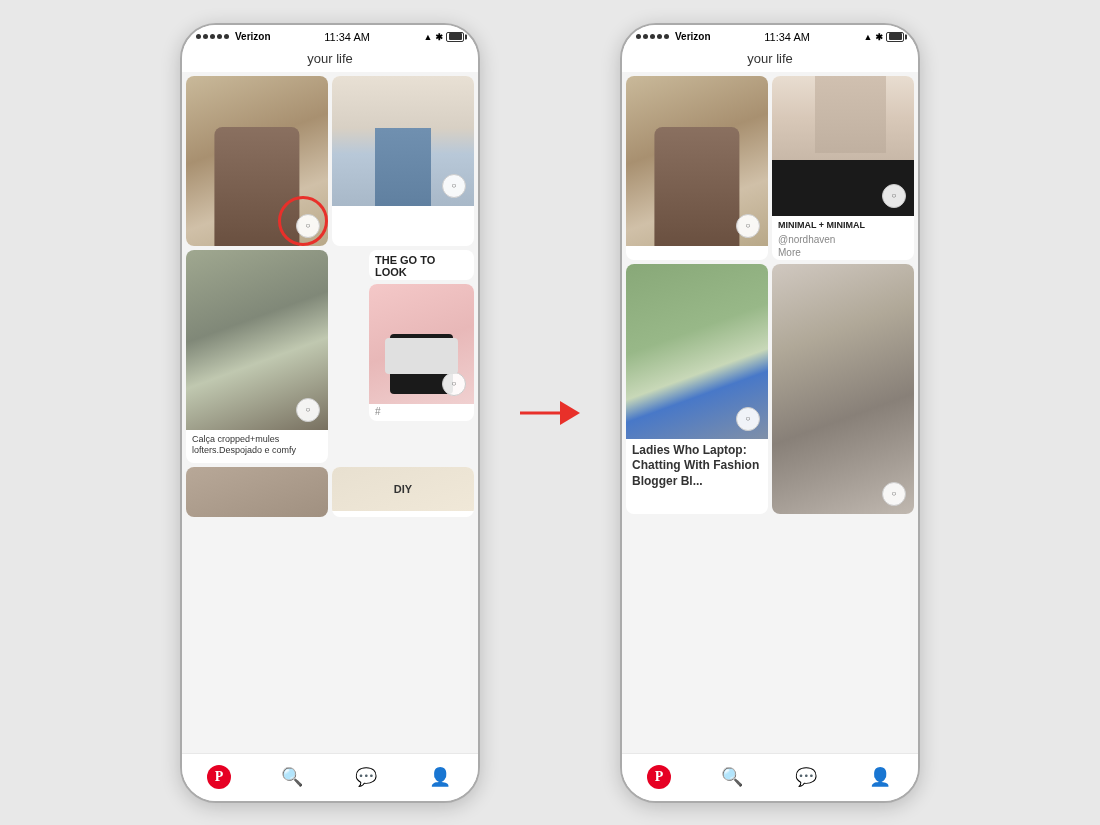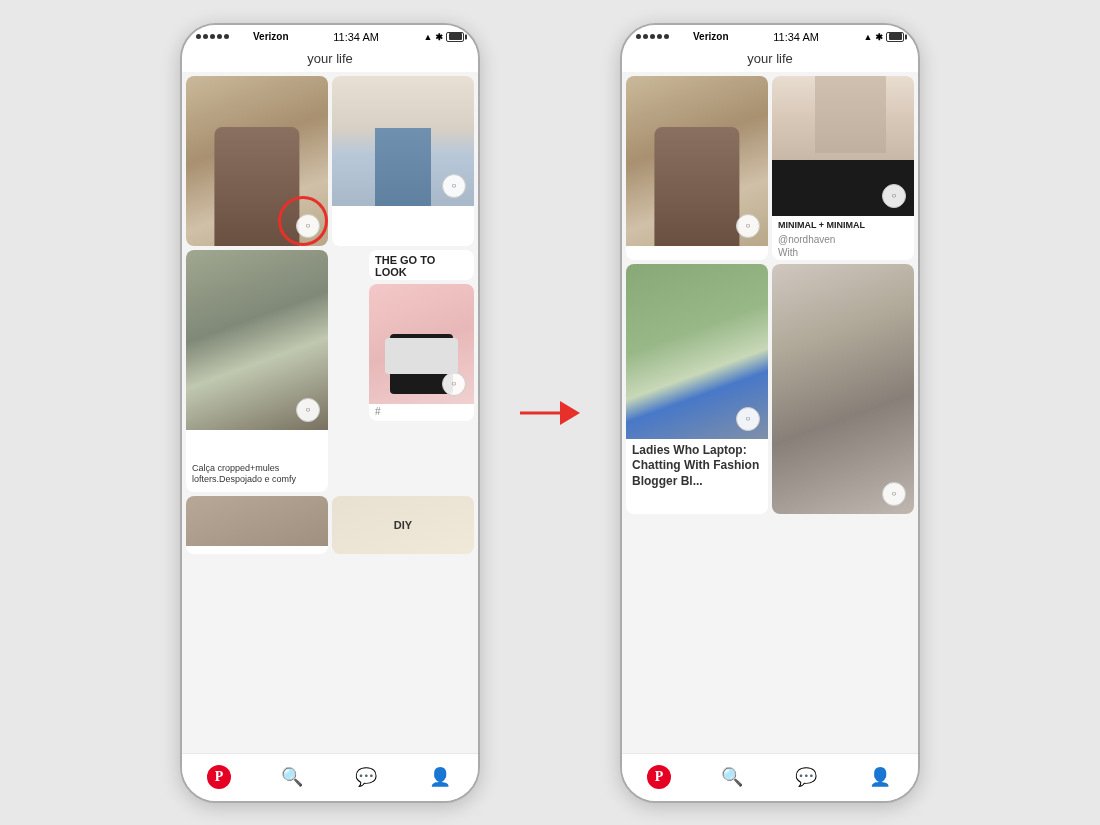--- a/index.html
+++ b/index.html
@@ -32,21 +32,21 @@
       display: flex;
       justify-content: space-between;
       align-items: center;
       padding: 6px 14px 4px;
       background: #fff;
       font-size: 10px;
       font-weight: 600;
       flex-shrink: 0;
       height: 22px;
     }
-    .status-left { display: flex; align-items: center; gap: 20px; }
+    .status-left { display: flex; align-items: center; gap: 2px; }
     .status-dots { display: flex; gap: 2px; }
     .status-dot { width: 5px; height: 5px; background: #333; border-radius: 50%; }
     .status-carrier { font-size: 10px; font-weight: 600; margin-left: 4px; }
     .status-center { font-size: 11px; font-weight: 400; }
     .status-right { display: flex; align-items: center; gap: 3px; font-size: 9px; }
     .battery-icon {
       width: 18px; height: 10px;
       border: 1.5px solid #333;
       border-radius: 2px;
       position: relative;
@@ -190,21 +190,20 @@
       border: 3px solid #e8302a;
       border-radius: 50%;
       pointer-events: none;
     }
 
     .pin-label {
       padding: 4px 6px 6px;
       font-size: 9px;
       color: #333;
       line-height: 1.3;
-      margin-top: 29px;
     }
 
     .pin-tag {
       font-size: 11px;
       font-weight: 700;
       color: #222;
       padding: 4px 6px 2px;
     }
 
     .pin-hashtag {
@@ -330,21 +329,21 @@
       line-height: 1.3;
     }
 
     
     .img-partial {
       height: 50px;
       background: linear-gradient(160deg, #b8a898 0%, #a09080 100%);
     }
 
     .img-diy {
-      height: 58px;
+      height: 44px;
       background: linear-gradient(160deg, #e8e0d0 0%, #f0e8d8 100%);
       display: flex;
       align-items: center;
       justify-content: center;
       font-weight: 700;
       font-size: 11px;
       color: #333;
     }
   </style>
 </head>
@@ -471,21 +470,21 @@
         <div class="save-btn">○</div>
       </div>
     </div>
 
     <div class="pin-card">
       <div class="img-minimal-coat pin-image" style="height:140px;">
         <div class="save-btn">○</div>
       </div>
       <div class="minimal-label">MINIMAL + MINIMAL</div>
       <div class="minimal-sublabel">@nordhaven</div>
-      <div class="minimal-sublabel">With</div>
+      <div class="minimal-sublabel">More</div>
     </div>
 
     <div class="pin-card">
       <div class="img-blogger-woman pin-image" style="height:175px;">
         <div class="save-btn">○</div>
       </div>
       <div class="blogger-label">Ladies Who Laptop: Chatting With Fashion Blogger Bl...</div>
     </div>
 
     <div class="pin-card">

